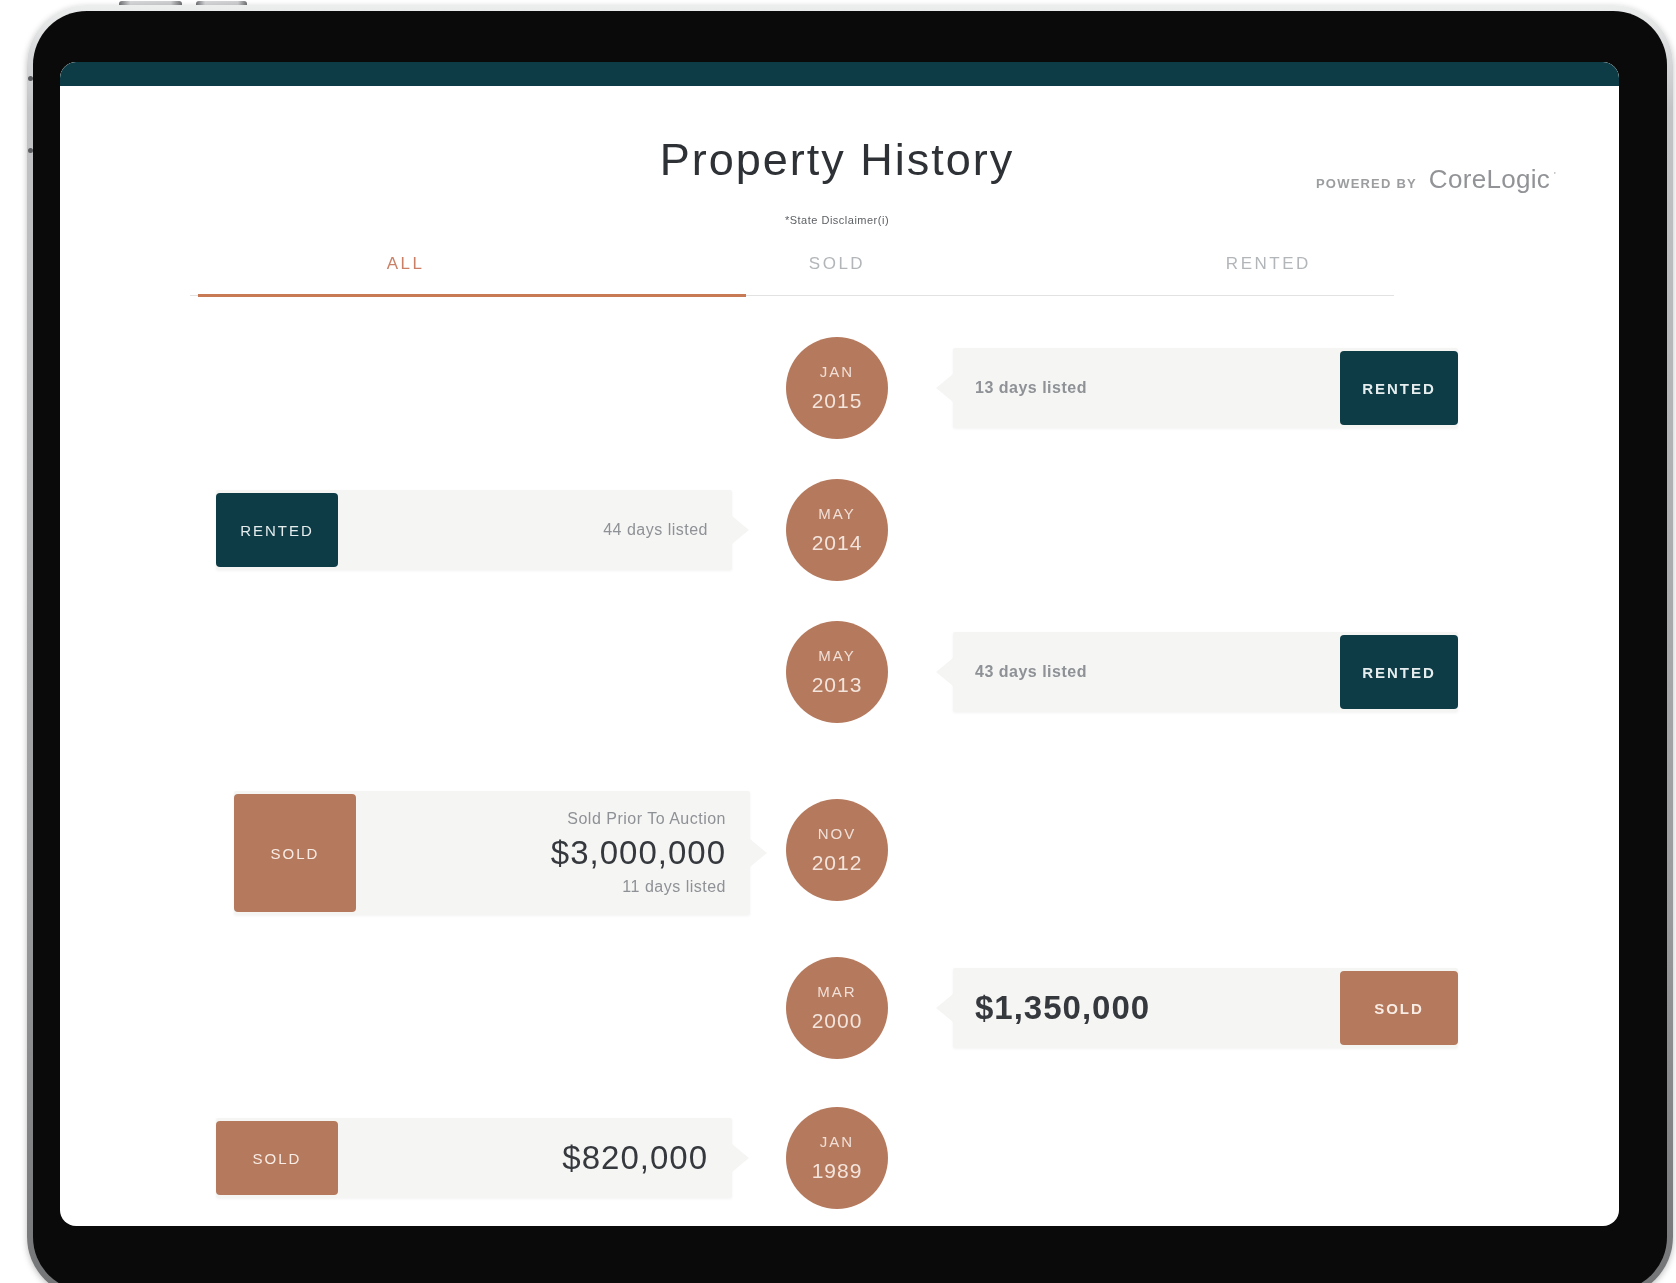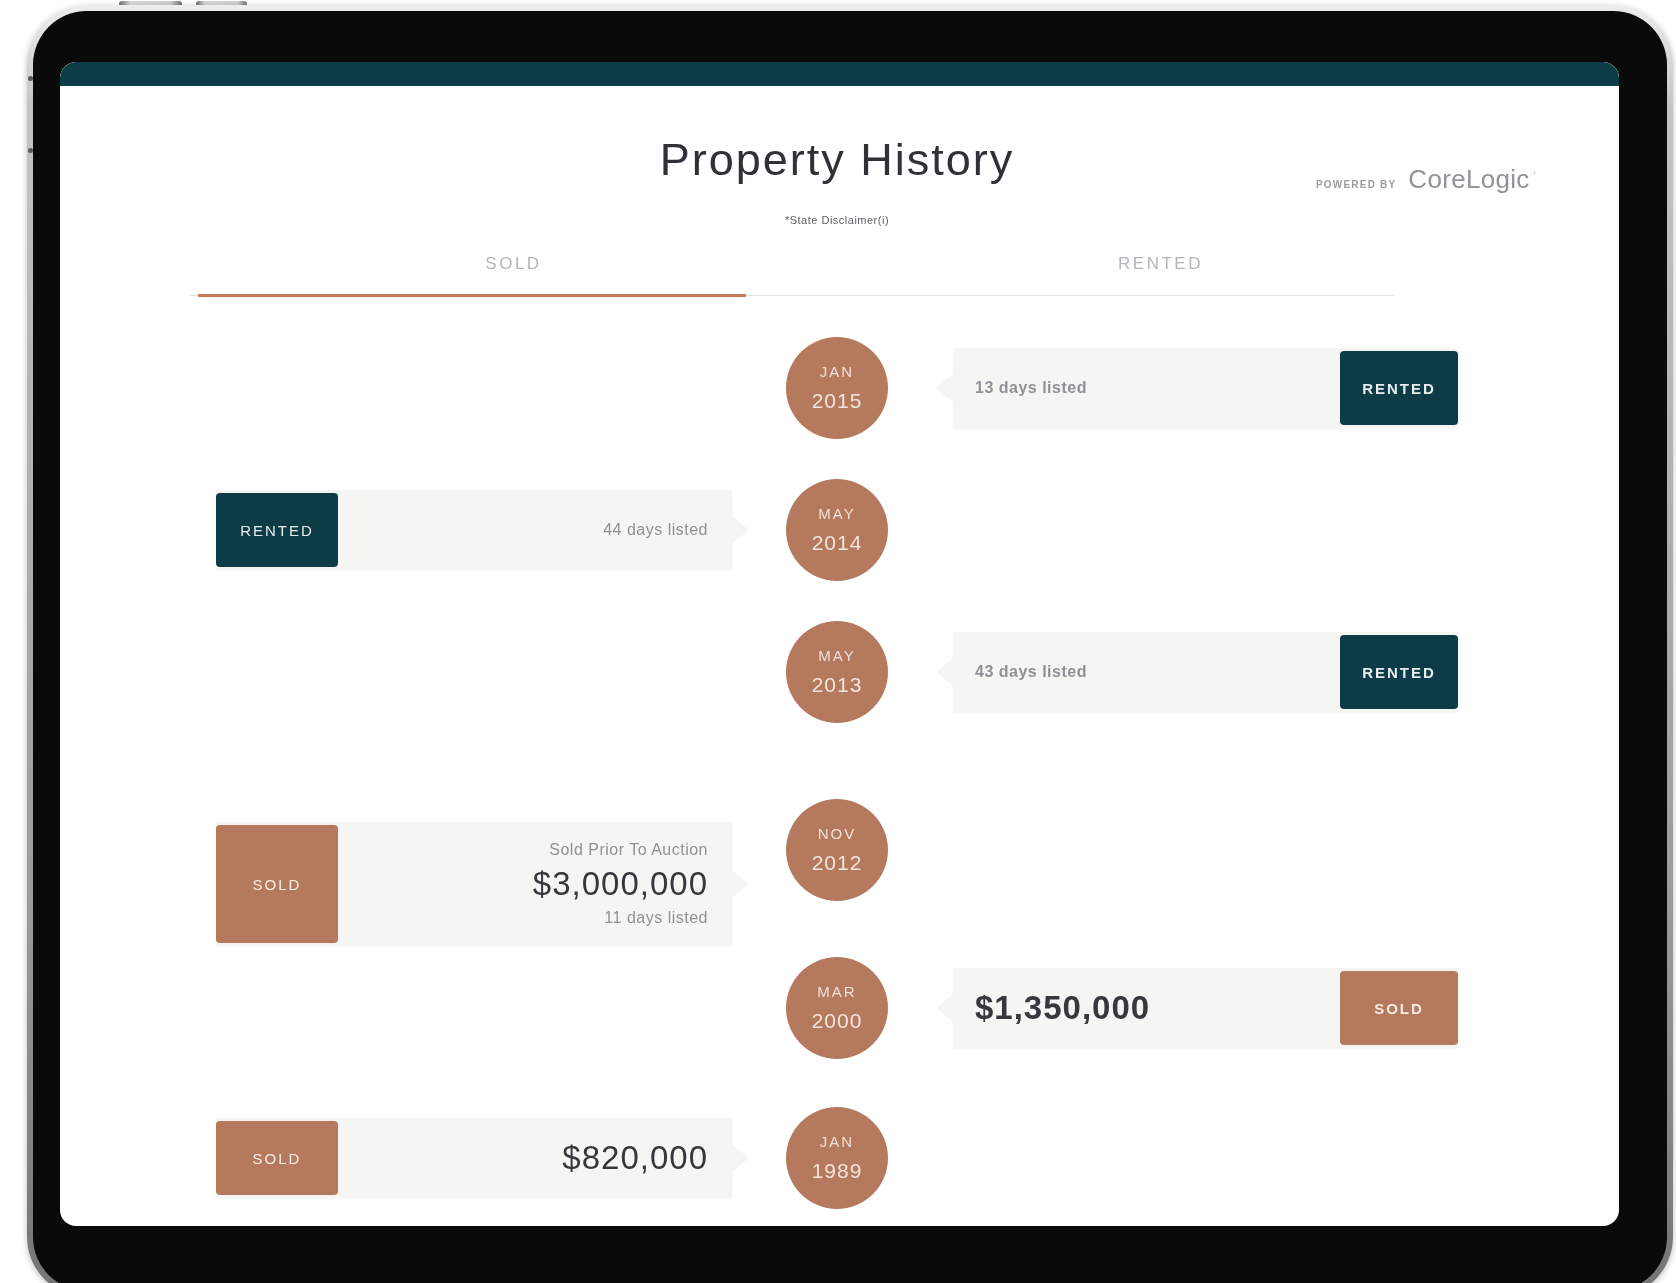--- a/index.html
+++ b/index.html
@@ -24,21 +24,21 @@
           border-radius:16px;overflow:hidden;}
   .topbar{position:absolute;left:0;top:0;right:0;height:24px;background:var(--teal);
           border-radius:16px 16px 0 0;}
 
   .title{position:absolute;left:0;top:72px;width:1554px;text-align:center;
          font-size:45px;font-weight:300;letter-spacing:2px;color:#2e3135;}
   .disclaimer{position:absolute;left:0;top:152px;width:1554px;text-align:center;
               font-size:11px;letter-spacing:.5px;color:#5d6064;cursor:pointer;}
 
   .brand-block{position:absolute;left:1256px;top:102px;display:flex;align-items:baseline;gap:12px;}
-  .powered{font-size:10px;font-weight:bold;letter-spacing:1.2px;color:#9b9d9f;}
+  .powered{font-size:13px;font-weight:bold;letter-spacing:1.2px;color:#9b9d9f;}
   .brand{font-size:26px;font-weight:500;letter-spacing:.3px;color:#919396;text-align:right;}
   .brand-mark{font-size:9px;color:#9b9d9f;position:relative;top:-10px;left:-8px;}
 
   
   .tabs{position:absolute;left:130px;top:176px;width:1294px;height:58px;display:flex;}
   .tabs::after{content:'';position:absolute;left:0;bottom:0;width:1204px;height:1px;background:#e2e2e2;}
   .tabs::before{content:'';position:absolute;left:8px;bottom:-1px;width:548px;height:3px;
                 background:var(--accent);z-index:2;}
   .tab{flex:1;text-align:center;padding-top:16px;font-size:17px;letter-spacing:2.5px;
        color:var(--tab-inactive);cursor:pointer;}
@@ -93,20 +93,21 @@
     <div class="title">Property History</div>
     <div class="disclaimer">*State Disclaimer(i)</div>
 
     <div class="brand-block">
       <span class="powered">POWERED BY</span>
       <span class="brand">CoreLogic</span>
       <sup class="brand-mark">'</sup>
     </div>
 
     <div class="tabs">
+        <div class="tab active">ALL</div>
         <div class="tab">SOLD</div>
         <div class="tab">RENTED</div>
       </div>
 
     <div id="timeline">
         <div class="card right status-rented" style="top: 286px; height: 80px;">
           <div class="card-lines">
             <div class="line small">13 days listed</div>
           </div>
           <div class="badge">RENTED</div>
@@ -128,21 +129,21 @@
         <div class="card right status-rented" style="top: 570px; height: 80px;">
           <div class="card-lines">
             <div class="line small">43 days listed</div>
           </div>
           <div class="badge">RENTED</div>
         </div>
         <div class="circle" style="top: 559px;">
           <span class="month">MAY</span>
           <span class="year">2013</span>
         </div>
-        <div class="card left status-sold" style="top: 760px; height: 124px;">
+        <div class="card left status-sold" style="top: 729px; height: 124px; margin-left: 18px;">
           <div class="card-lines">
             <div class="line small">Sold Prior To Auction</div>
             <div class="line price">$3,000,000</div>
             <div class="line small">11 days listed</div>
           </div>
           <div class="badge">SOLD</div>
         </div>
         <div class="circle" style="top: 737px;">
           <span class="month">NOV</span>
           <span class="year">2012</span>

